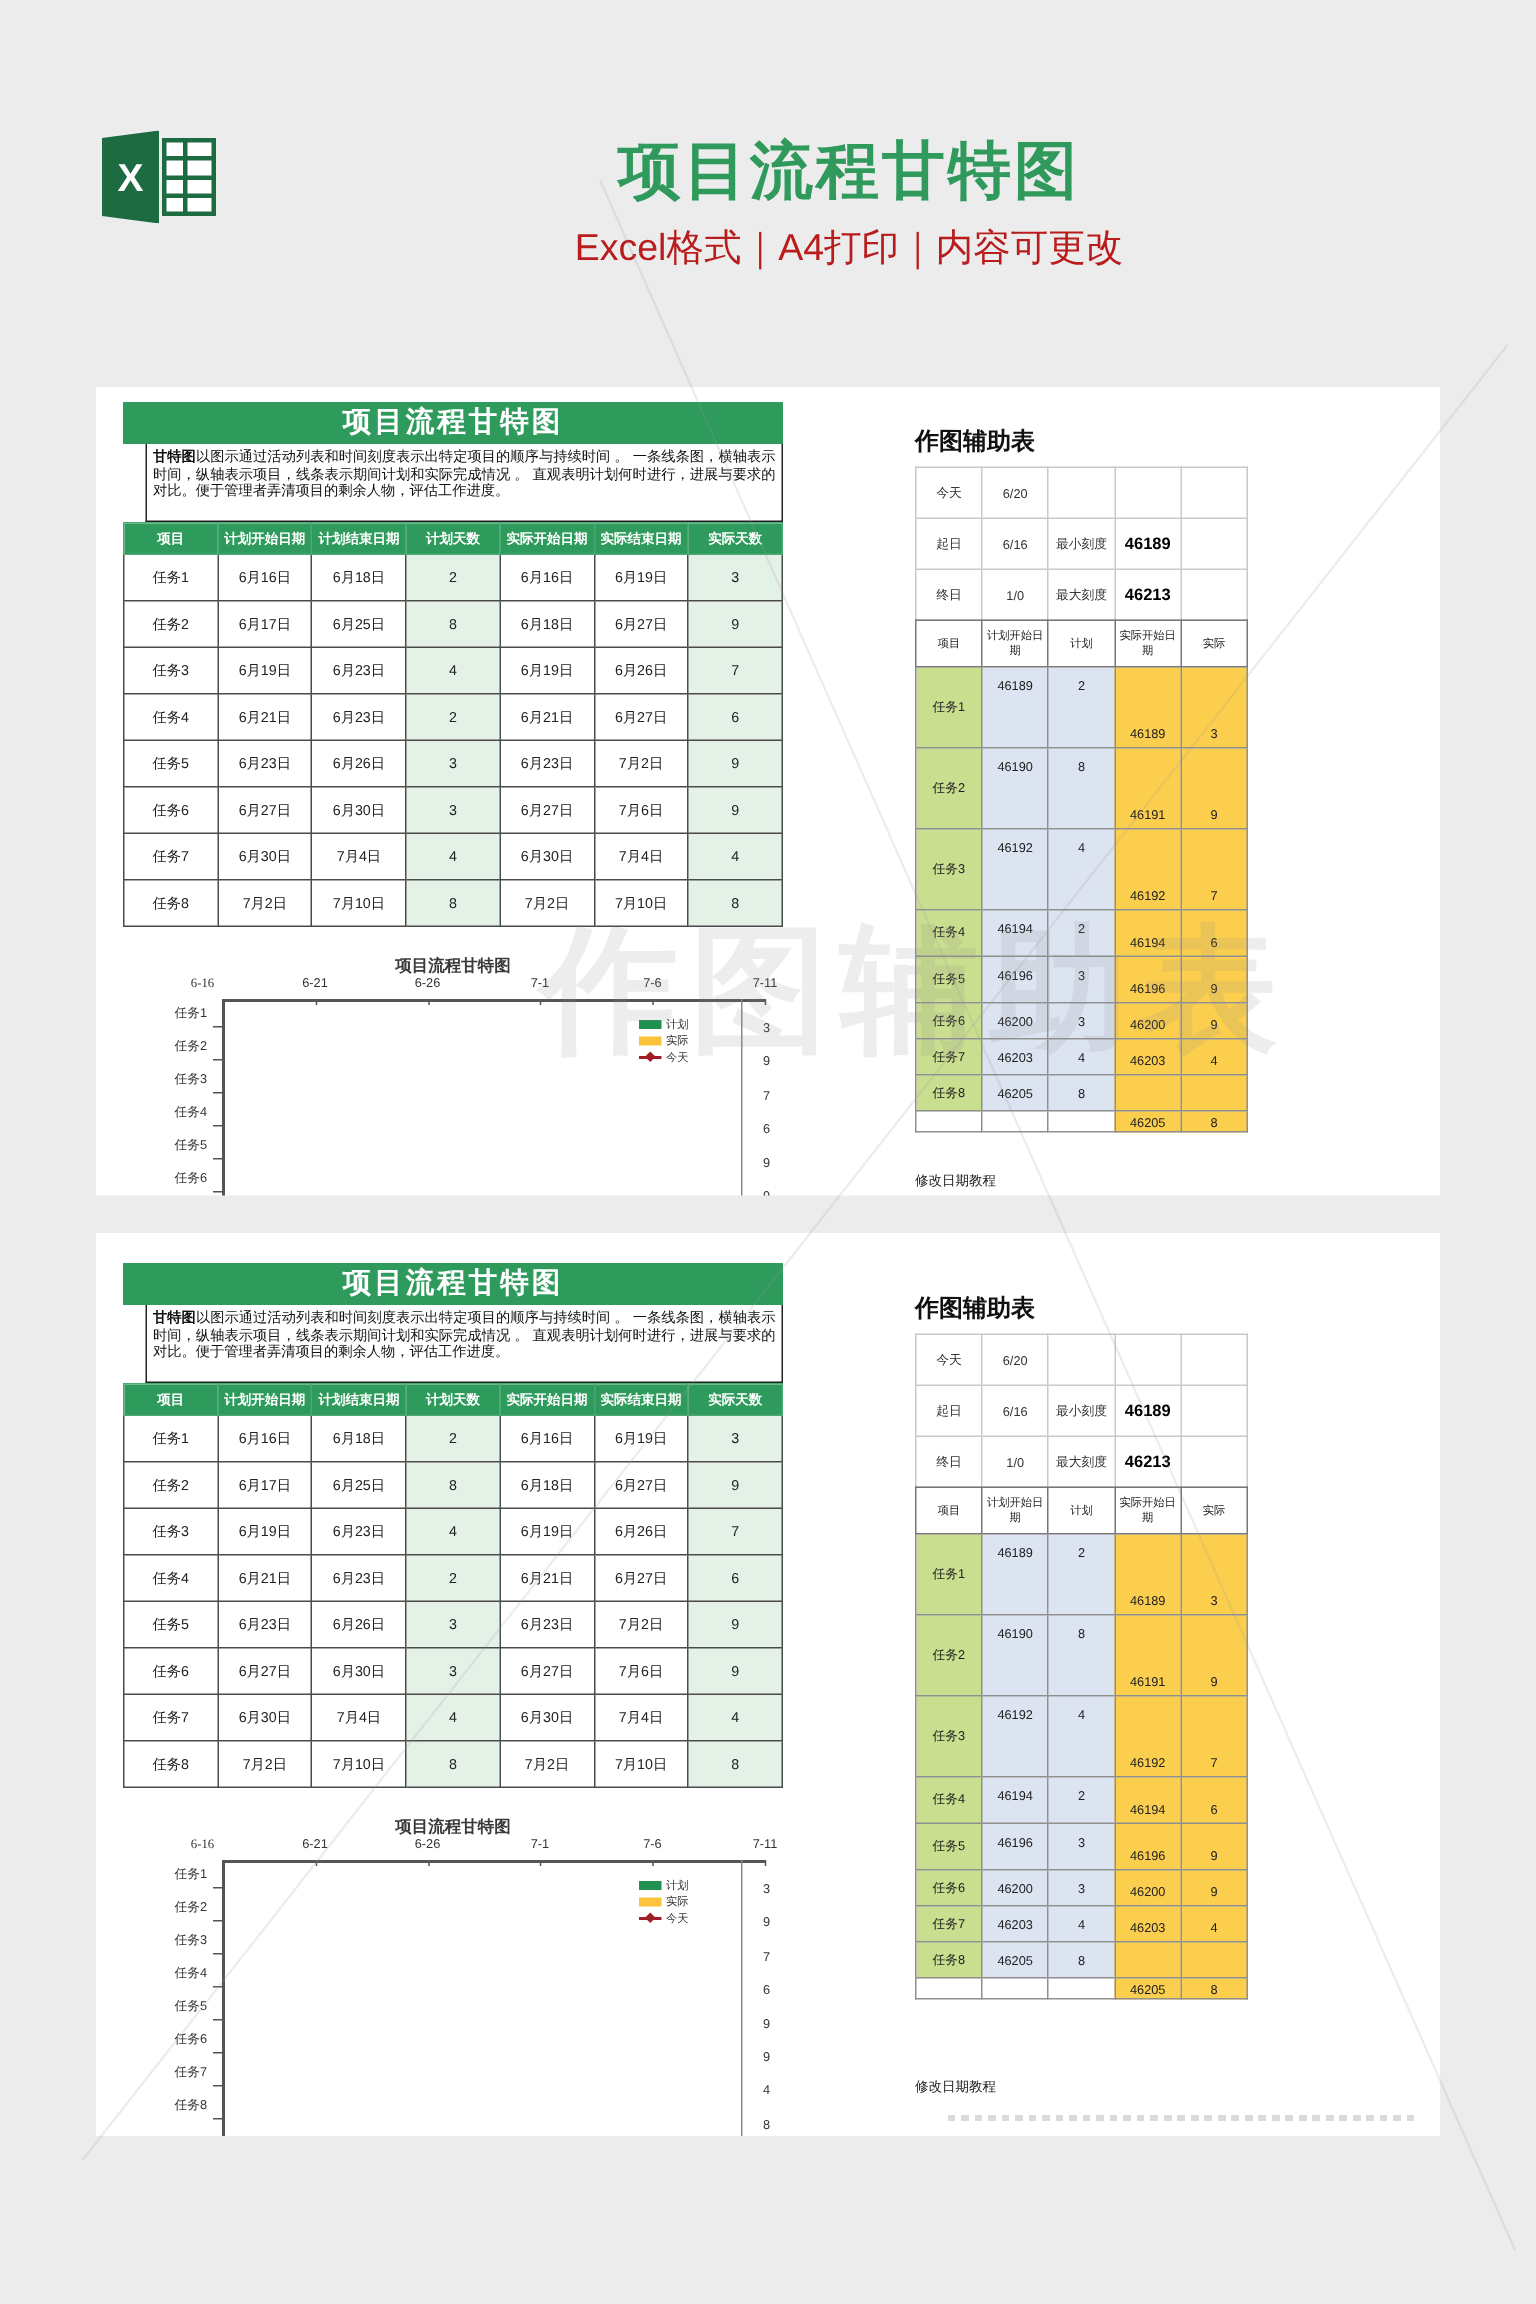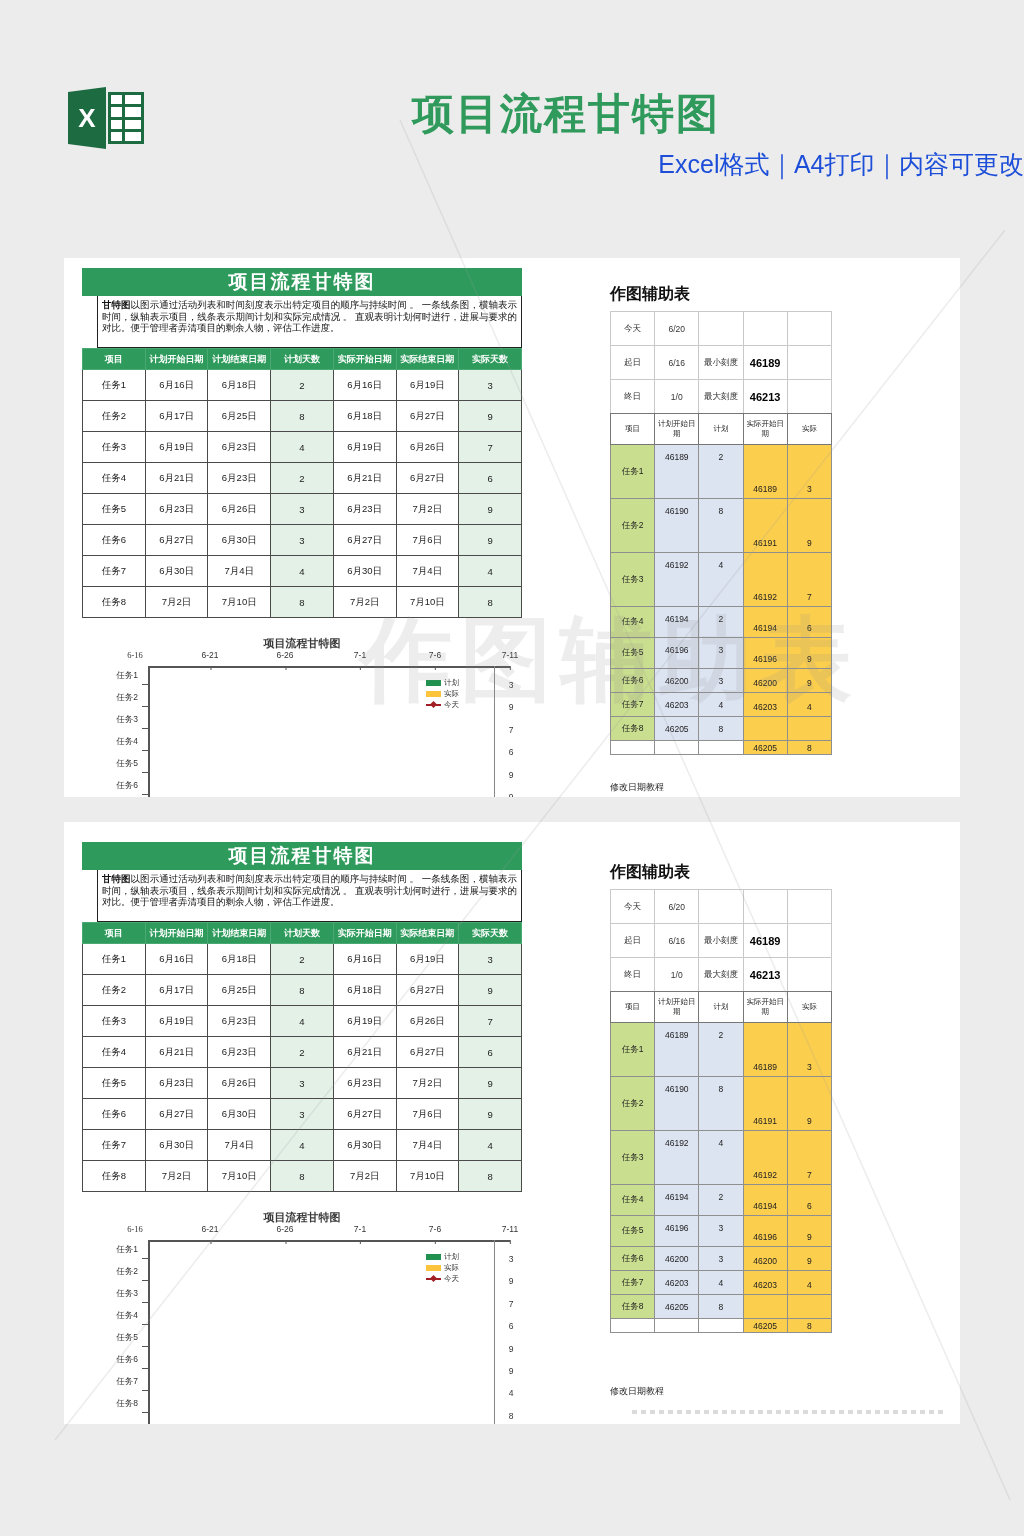--- a/index.html
+++ b/index.html
@@ -22,21 +22,21 @@
     display:grid;grid-template-columns:11px 1fr;grid-template-rows:repeat(4,1fr);
     gap:3px;padding:3px;box-sizing:border-box;
   }
   .logo-cell{background:#ffffff;}
   .hdr-title{
     position:absolute;top:86px;left:0;width:1024px;box-sizing:border-box;padding-left:108px;
     text-align:center;font-size:42px;font-weight:bold;color:#2f9a5c;letter-spacing:2px;z-index:4;
   }
   .hdr-sub{
     position:absolute;top:148px;left:0;width:1024px;box-sizing:border-box;padding-left:108px;
-    text-align:right;font-size:25px;color:#1d4ed8;z-index:4;
+    text-align:center;font-size:25px;color:#b91c1c;z-index:4;
   }
   
   .wm{
     position:absolute;left:360px;top:598px;z-index:6;pointer-events:none;
     font-size:92px;font-weight:bold;color:#8f8f8f;opacity:.15;letter-spacing:8px;white-space:nowrap;
   }
   .wm-lines{position:absolute;left:0;top:0;z-index:5;pointer-events:none;}
   
   .panel{position:absolute;left:64px;width:896px;background:#ffffff;overflow:hidden;z-index:1;}
   .p1{top:258px;height:539px;}

